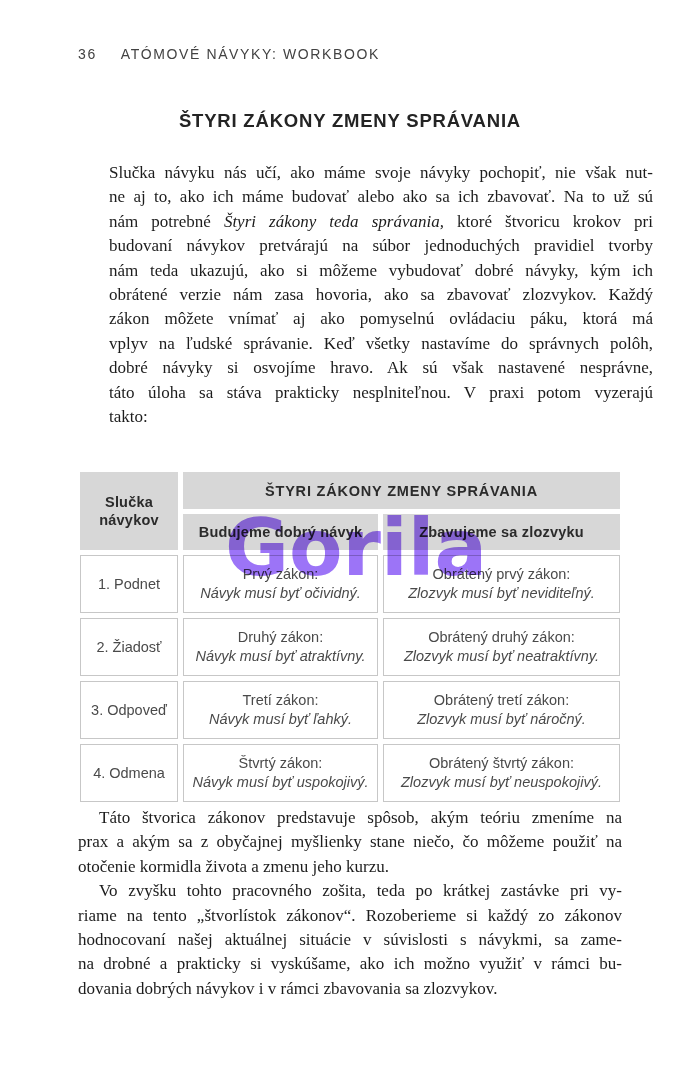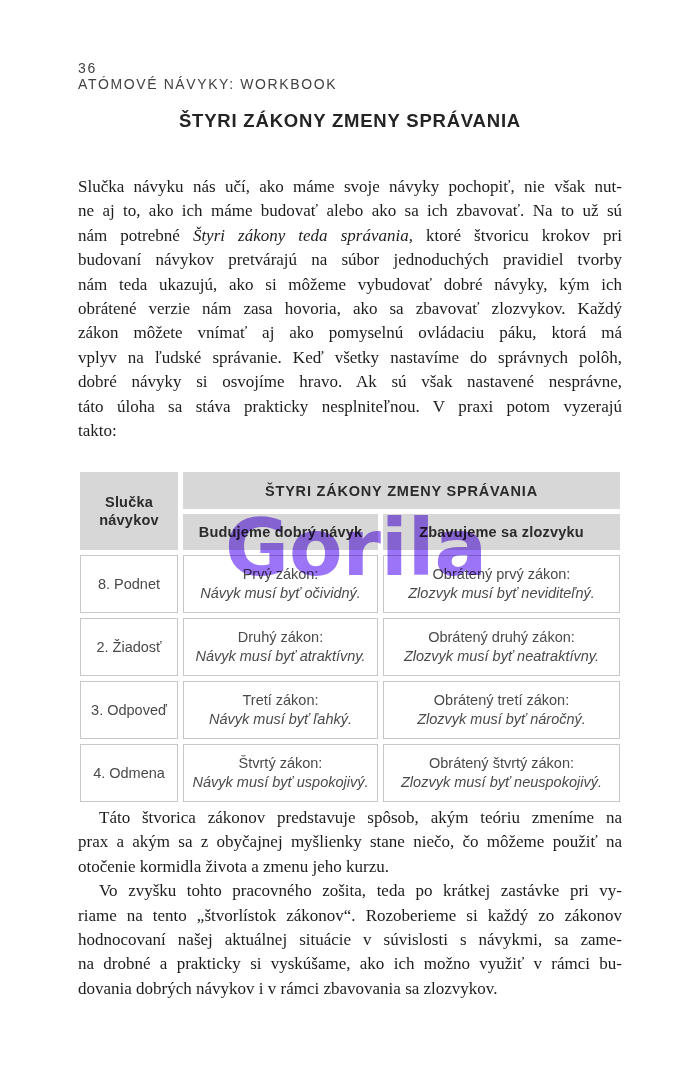--- a/index.html
+++ b/index.html
@@ -7,40 +7,40 @@
     position:relative;
     width:700px;
     height:1090px;
     background:#ffffff;
     overflow:hidden;
     font-family:"Liberation Serif", serif;
     color:#1f1f1f;
   }
   
   .running-head{
-    position:absolute; left:78px; top:60px;
+    position:absolute; left:78px; top:46px;
     font-family:"Liberation Sans", sans-serif;
     font-size:14px; letter-spacing:1.6px; color:#424242;
-    display:flex; align-items:baseline;flex-direction:column;
+    display:flex; align-items:baseline;
   }
   .running-head .pagenum{ margin-right:24px; }
   
   .chapter-title{
     position:absolute; left:78px; top:110px; width:544px;
     text-align:center;
     font-family:"Liberation Sans", sans-serif;
     font-weight:bold; font-size:18.5px; letter-spacing:0.8px;
     color:#242424;
   }
   
   .bodytext{
     position:absolute; left:78px; width:544px;
     font-size:17px; line-height:24.4px; color:#1c1c1c;
   }
-  .intro{ top:175px; }
+  .intro{ top:161px;margin-left:31px; }
   .closing{ top:806px; }
   .tline{ text-align:justify; text-align-last:justify; }
   .tline.last{ text-align-last:left; }
   .tline.indent{ text-indent:21px; }
   .tline i{ font-style:italic; }
   
   .laws-table{
     position:absolute; left:75px; top:467px;
     width:550px;
     border-collapse:separate; border-spacing:5px;
@@ -110,21 +110,21 @@
         <td class="hc corner" rowspan="2">Slučka návykov</td>
         <td class="hc main" colspan="2">ŠTYRI ZÁKONY ZMENY SPRÁVANIA</td>
       </tr>
       <tr>
         <td class="hc sub">Budujeme dobrý návyk</td>
         <td class="hc sub">Zbavujeme sa zlozvyku</td>
       </tr>
     </tbody>
     <tbody>
         <tr>
-          <td class="cell">8. Podnet</td>
+          <td class="cell">1. Podnet</td>
           <td class="cell">
             <div class="law-title">Prvý zákon:</div>
             <div class="law-rule">Návyk musí byť očividný.</div>
           </td>
           <td class="cell">
             <div class="law-title">Obrátený prvý zákon:</div>
             <div class="law-rule">Zlozvyk musí byť neviditeľný.</div>
           </td>
         </tr>
         <tr>

